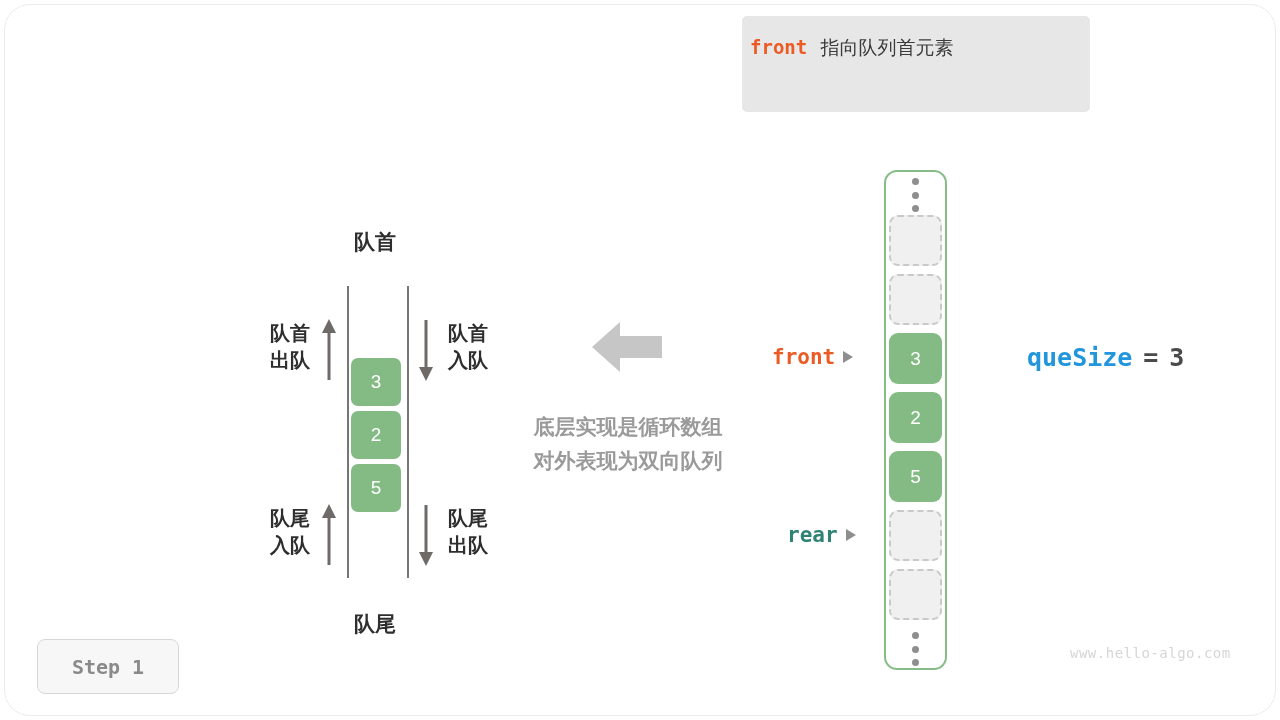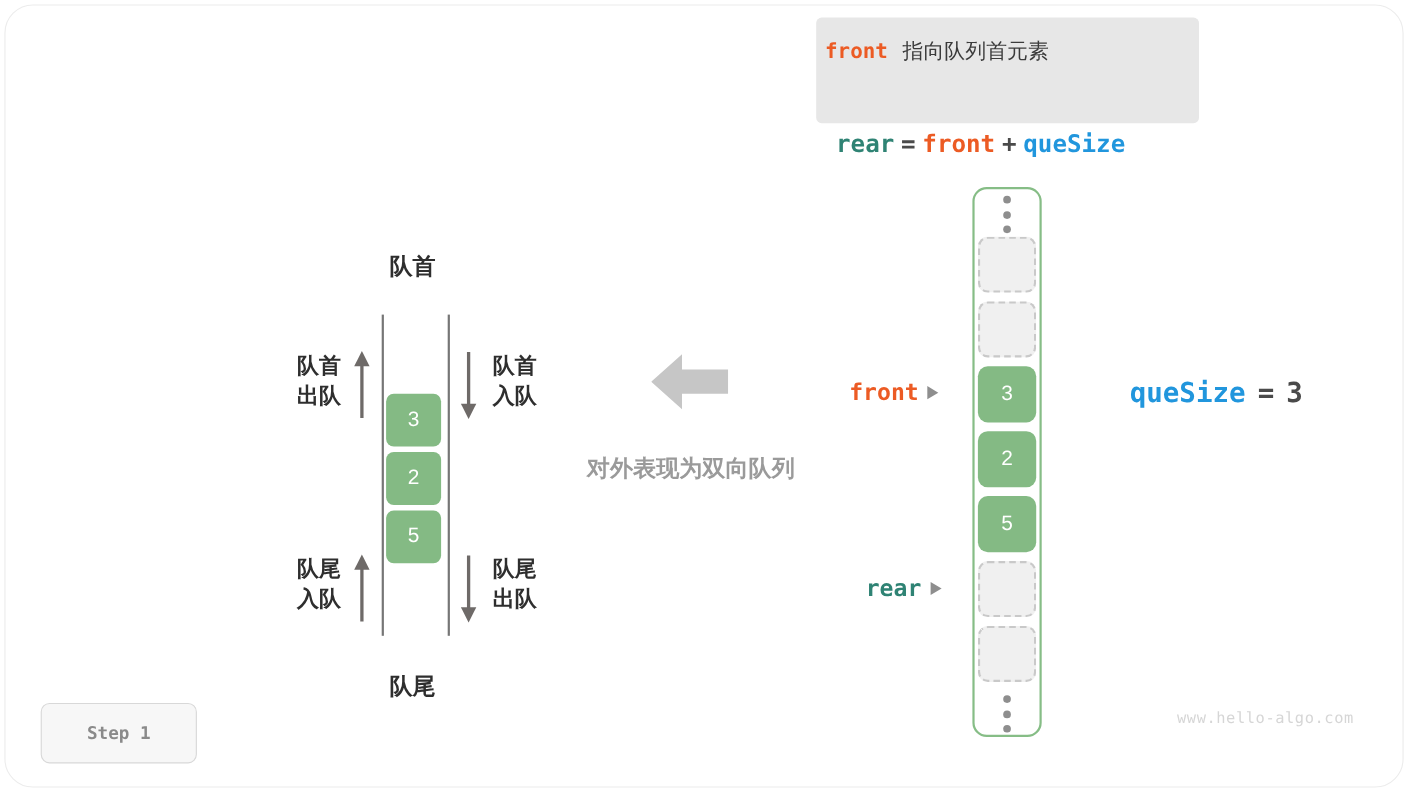--- a/index.html
+++ b/index.html
@@ -197,21 +197,21 @@
   
   #step-badge {
     left: 37px; top: 639px;
     width: 142px; height: 55px;
     background: #f7f7f7;
     border: 1px solid #d8d8d8;
     border-radius: 8px;
     box-sizing: border-box;
     display: flex; align-items: center; justify-content: center;
     font-family: "DejaVu Sans Mono", "Liberation Mono", monospace;
-    font-weight: bold; font-size: 16px; color: #8a8a8a;
+    font-weight: bold; font-size: 20px; color: #8a8a8a;
   }
 
   
   #watermark {
     left: 1070px; top: 645px;
     font-family: "DejaVu Sans Mono", "Liberation Mono", monospace;
     font-size: 14px; color: #d6d6d6;
     letter-spacing: 0.5px;
   }
 </style>
@@ -221,27 +221,20 @@
 <div id="canvas">
   <div id="card"></div>
 
   <div class="abs" id="legend-box">
     <div class="legend-line">
       <span class="mono-b c-front">front</span>
       <span class="cjk" style="margin-left:8px">指向队列首元素</span>
     </div>
   </div>
 
-  <div class="abs" id="formula">
-    <span class="mono-b c-rear">rear</span>
-    <span class="op">=</span>
-    <span class="mono-b c-front">front</span>
-    <span class="op">+</span>
-    <span class="mono-b c-size">queSize</span>
-  </div>
 
   <div class="abs" id="label-head">队首</div>
   <div class="abs" id="label-tail">队尾</div>
 
   <div class="abs rail" id="rail-left"></div>
   <div class="abs rail" id="rail-right"></div>
 
   <div class="abs stack-cell" id="scell-0">3</div>
   <div class="abs stack-cell" id="scell-1">2</div>
   <div class="abs stack-cell" id="scell-2">5</div>
@@ -280,20 +273,21 @@
   <div class="abs op-label" id="op-tail-out">
     <div>队尾</div>
     <div>出队</div>
   </div>
 
   <svg class="abs" id="big-arrow" viewBox="0 0 70 54">
     <polygon points="0,27 28,2 28,16 70,16 70,38 28,38 28,52" fill="#c6c6c6"></polygon>
   </svg>
 
   <div class="abs" id="center-note">
+    <div>底层实现是循环数组</div>
     <div>对外表现为双向队列</div>
   </div>
 
   <div class="abs" id="array-container"></div>
 
   <div class="abs dots" id="dots-top">
     <div class="dot"></div>
     <div class="dot"></div>
     <div class="dot"></div>
   </div>

